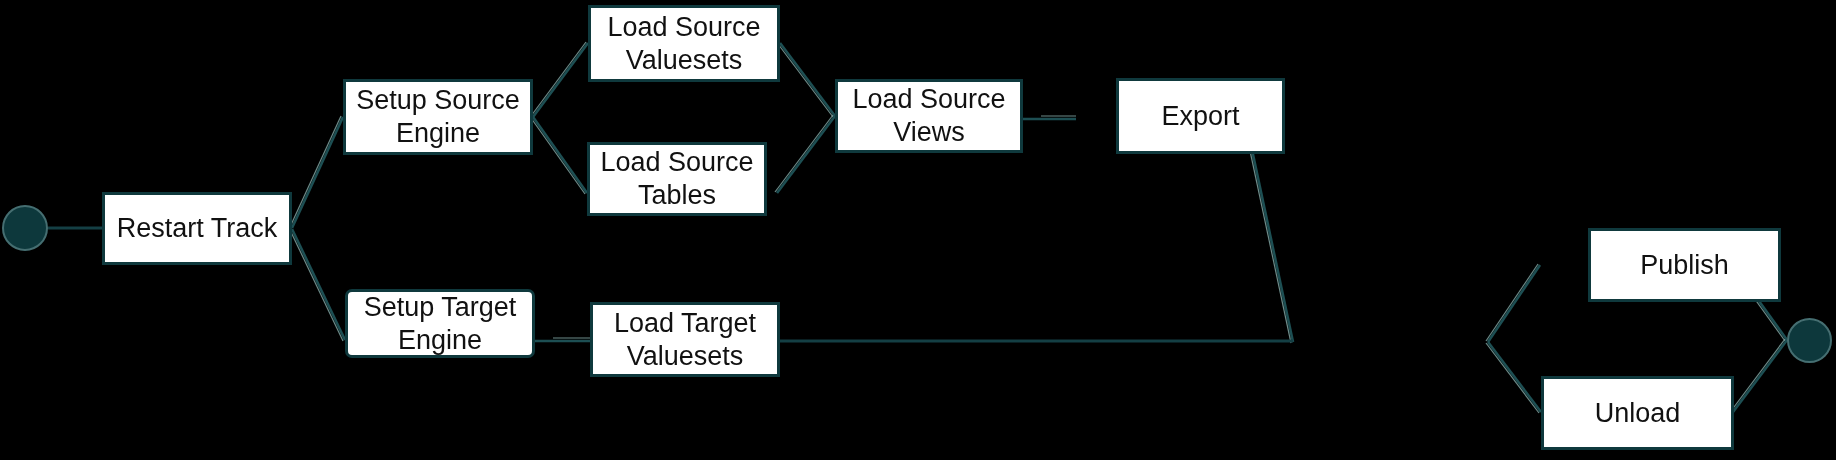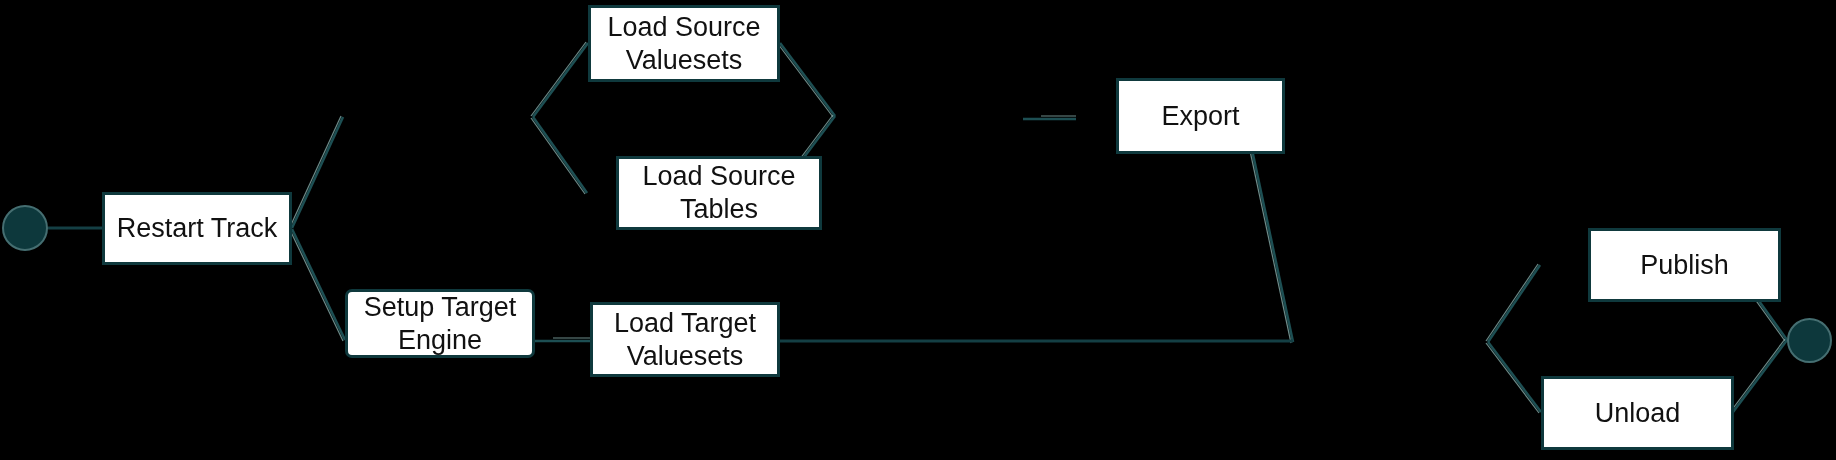--- a/index.html
+++ b/index.html
@@ -110,29 +110,35 @@
     <line class="edge-highlight" x1="1731" y1="411" x2="1785" y2="339"></line>
   </svg>
 
   <div class="terminal-circle" style="left:2px; top:205px; width:46px; height:46px;"></div>
   <div class="terminal-circle" style="left:1787px; top:318px; width:45px; height:45px;"></div>
 
   <div class="node-box" style="left:102px; top:192px; width:190px; height:73px;">
     <span>Restart Track</span>
   </div>
 
+  <div class="node-box" style="left:343px; top:79px; width:190px; height:76px;">
+    <span>Setup Source Engine</span>
+  </div>
 
   <div class="node-box" style="left:588px; top:5px; width:192px; height:77px;">
     <span>Load Source Valuesets</span>
   </div>
 
-  <div class="node-box" style="left:587px; top:156px; width:206px; height:74px;margin-left:29px;">
+  <div class="node-box" style="left:587px; top:142px; width:180px; height:74px;">
     <span>Load Source Tables</span>
   </div>
 
+  <div class="node-box" style="left:835px; top:79px; width:188px; height:74px;">
+    <span>Load Source Views</span>
+  </div>
 
   <div class="node-box" style="left:1076px; top:78px; width:169px; height:76px;margin-left:40px;">
     <span>Export</span>
   </div>
 
   <div class="node-box" style="left:345px; top:289px; width:190px; height:69px;border-radius:7px;">
     <span>Setup Target Engine</span>
   </div>
 
   <div class="node-box" style="left:590px; top:302px; width:190px; height:75px;">

